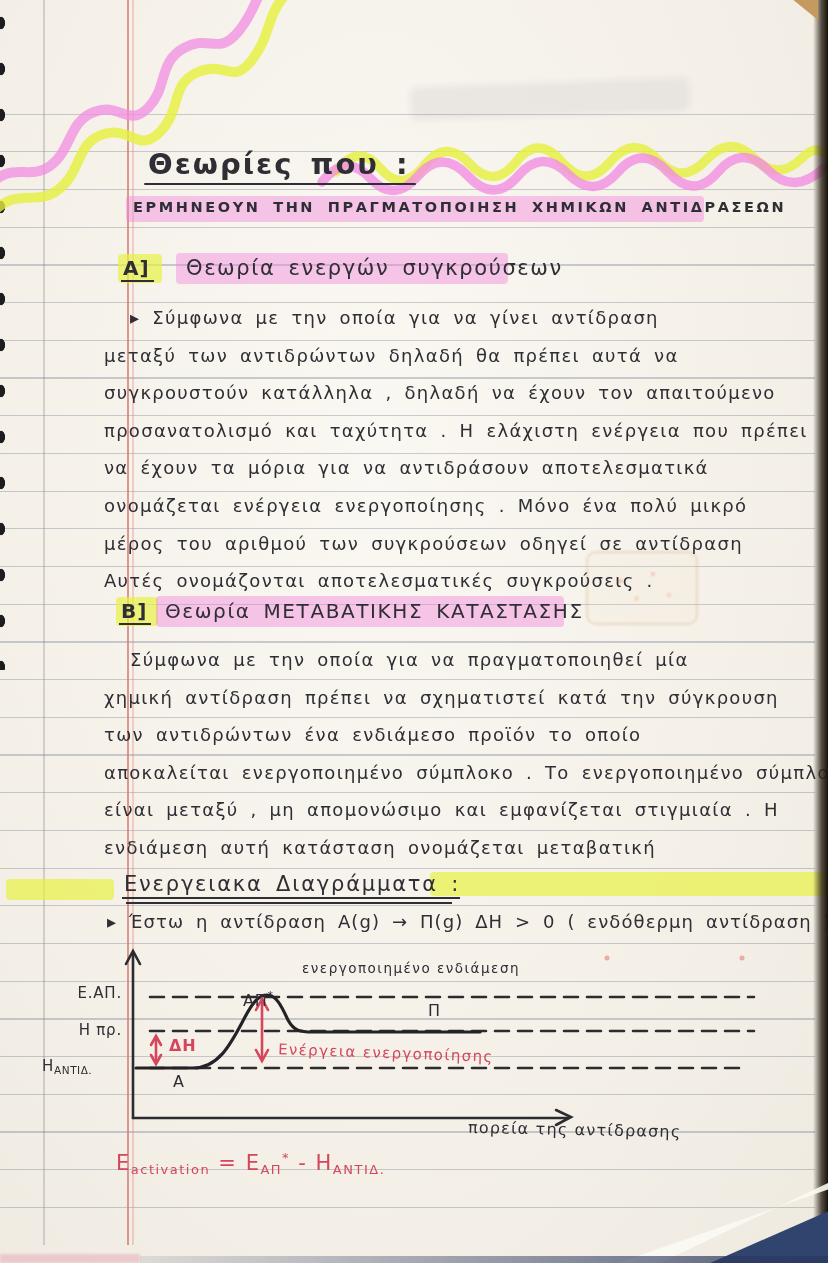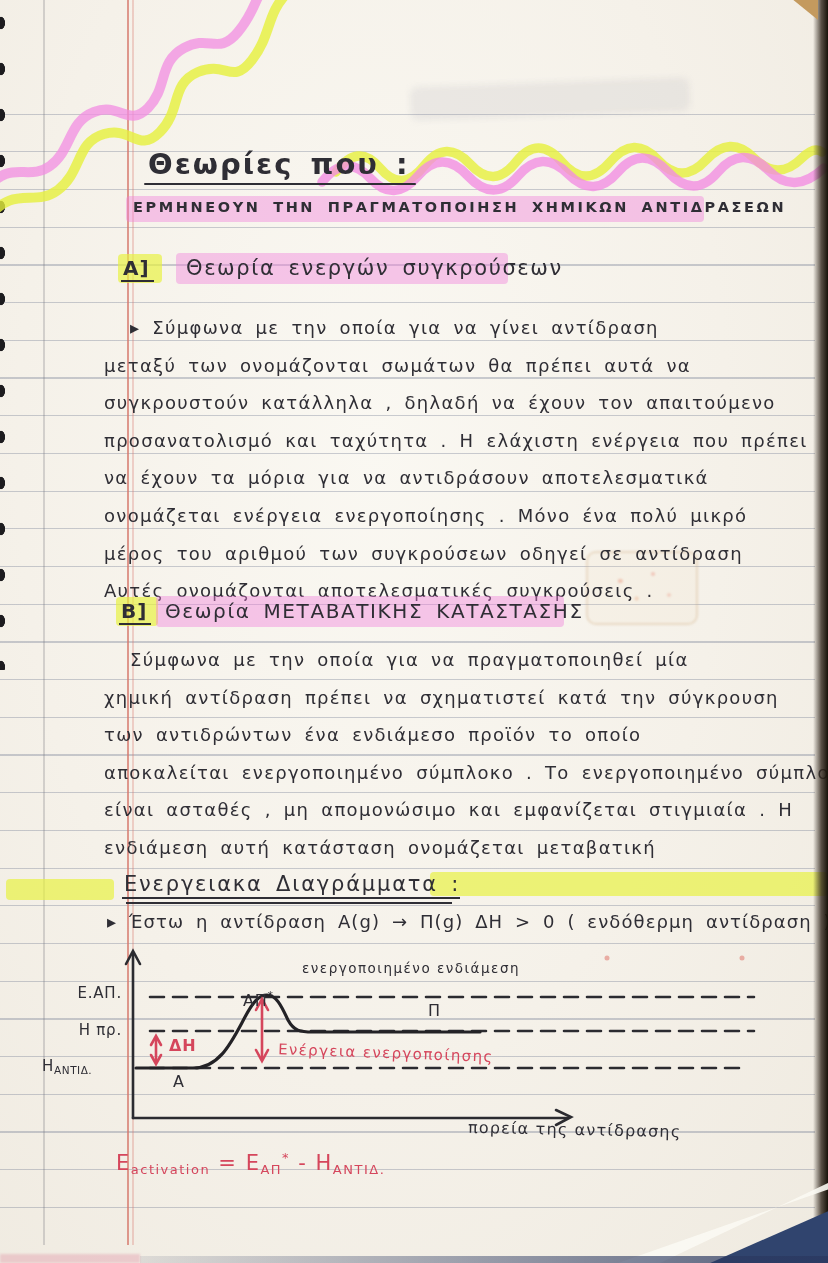--- a/index.html
+++ b/index.html
@@ -87,41 +87,41 @@
   <div class="ghost-sticker"></div>
 
   <div class="title hw">Θεωρίες που :</div>
   <div class="band pink" style="left:126px;top:196px;width:578px;height:26px;"></div>
   <div class="subtitle">ΕΡΜΗΝΕΟΥΝ ΤΗΝ ΠΡΑΓΜΑΤΟΠΟΙΗΣΗ ΧΗΜΙΚΩΝ ΑΝΤΙΔΡΑΣΕΩΝ</div>
 
   <div class="band yellow" style="left:118px;top:254px;width:44px;height:29px;"></div>
   <div class="marker" style="left:121px;top:255px;">Α]</div>
   <div class="band pink" style="left:176px;top:253px;width:332px;height:31px;"></div>
   <div class="sec-head" style="left:186px;top:256px;">Θεωρία ενεργών συγκρούσεων</div>
-  <div class="para hw" style="left:104px;top:309px;">
+  <div class="para hw" style="left:104px;top:299px;">
     <div class="ln">▸ Σύμφωνα με την οποία για να γίνει αντίδραση</div>
-    <div class="ln">μεταξύ των ονομάζονται σωμάτων θα πρέπει αυτά να</div>
+    <div class="ln">μεταξύ των αντιδρώντων δηλαδή θα πρέπει αυτά να</div>
     <div class="ln">συγκρουστούν κατάλληλα , δηλαδή να έχουν τον απαιτούμενο</div>
     <div class="ln">προσανατολισμό και ταχύτητα . Η ελάχιστη ενέργεια που πρέπει</div>
     <div class="ln">να έχουν τα μόρια για να αντιδράσουν αποτελεσματικά</div>
     <div class="ln">ονομάζεται ενέργεια ενεργοποίησης . Μόνο ένα πολύ μικρό</div>
     <div class="ln">μέρος του αριθμού των συγκρούσεων οδηγεί σε αντίδραση</div>
     <div class="ln">Αυτές ονομάζονται αποτελεσματικές συγκρούσεις .</div>
   </div>
 
   <div class="band yellow" style="left:116px;top:597px;width:42px;height:29px;"></div>
   <div class="marker" style="left:119px;top:598px;">Β]</div>
   <div class="band pink" style="left:156px;top:596px;width:408px;height:31px;"></div>
   <div class="sec-head" style="left:165px;top:599px;font-size:20px;">Θεωρία ΜΕΤΑΒΑΤΙΚΗΣ ΚΑΤΑΣΤΑΣΗΣ</div>
   <div class="para hw" style="left:104px;top:641px;">
     <div class="ln">Σύμφωνα με την οποία για να πραγματοποιηθεί μία</div>
     <div class="ln">χημική αντίδραση πρέπει να σχηματιστεί κατά την σύγκρουση</div>
     <div class="ln">των αντιδρώντων ένα ενδιάμεσο προϊόν το οποίο</div>
     <div class="ln">αποκαλείται ενεργοποιημένο σύμπλοκο . Το ενεργοποιημένο σύμπλοκο</div>
-    <div class="ln">είναι ασταθές , μη απομονώσιμο και εμφανίζεται στιγμιαία . Η</div>
+    <div class="ln">είναι μεταξύ , μη απομονώσιμο και εμφανίζεται στιγμιαία . Η</div>
     <div class="ln">ενδιάμεση αυτή κατάσταση ονομάζεται μεταβατική</div>
   </div>
 
   <div class="band yellow" style="left:6px;top:879px;width:108px;height:21px;"></div>
   <div class="band yellow" style="left:430px;top:872px;width:398px;height:24px;"></div>
   <div class="energy-head">Ενεργειακα Διαγράμματα :</div>
   <div class="intro">▸ Έστω η αντίδραση  A(g) → Π(g)   ΔΗ &gt; 0  ( ενδόθερμη αντίδραση )</div>
 
   <svg class="deco" style="top:940px;" width="828" height="218" viewBox="0 0 828 218">
     <g stroke="#2b2b30" stroke-width="2.6" fill="none" stroke-linecap="round">

